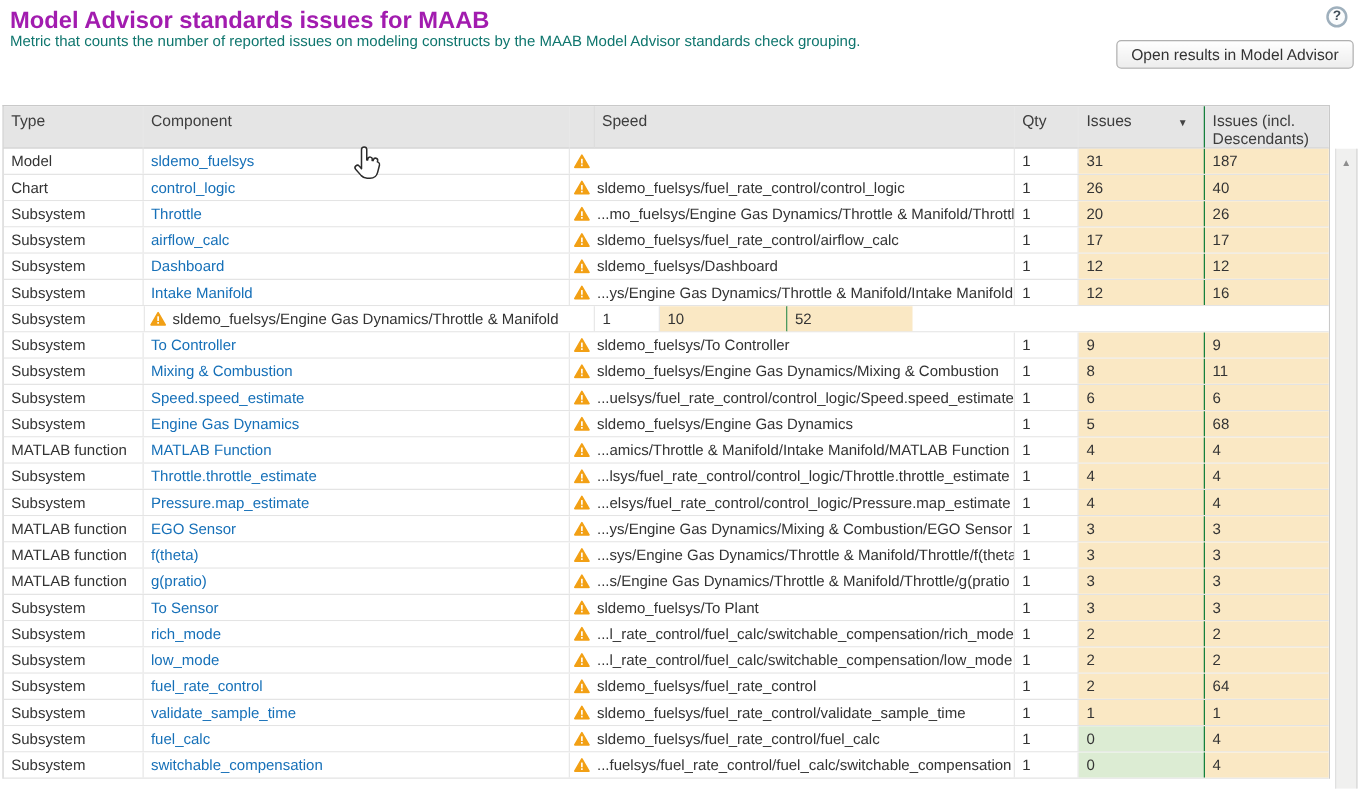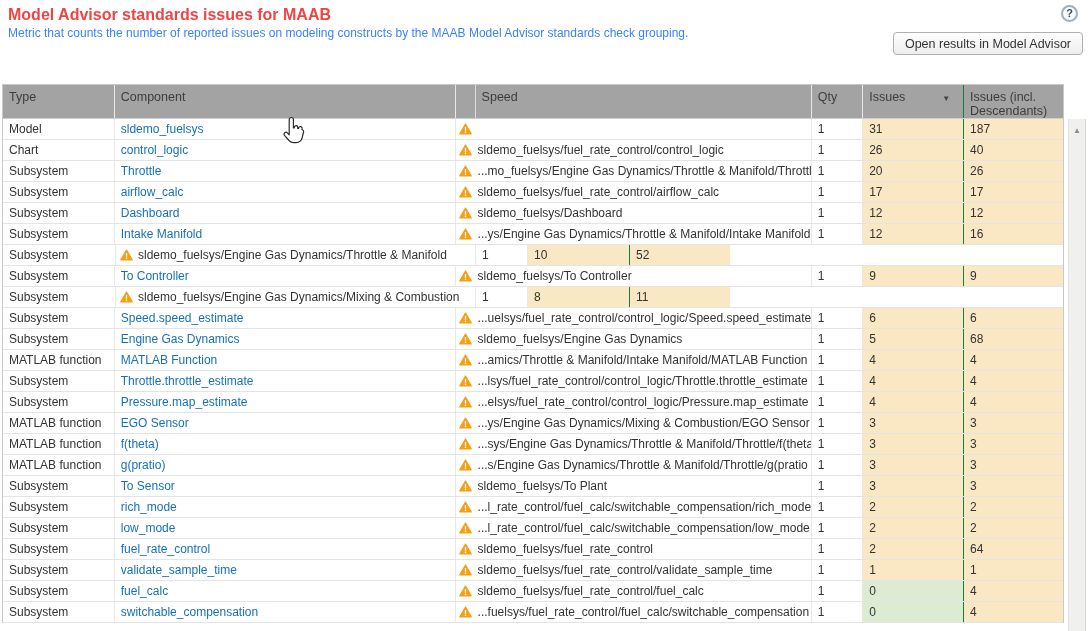--- a/index.html
+++ b/index.html
@@ -1,33 +1,33 @@
 <!DOCTYPE html>
 <html><head>
 <meta charset="utf-8">
 <style>
   * { margin:0; padding:0; box-sizing:border-box; }
   html,body { width:1088px; height:631px; background:#fff; overflow:hidden;
               font-family:"Liberation Sans", sans-serif; position:relative; }
 
   
-  .page-title { position:absolute; left:8px; top:6px; font-size:16px; font-weight:bold; color:#ef4444; }
-  .page-desc  { position:absolute; left:8px; top:26px; font-size:12px; color:#3b82f6; }
+  .page-title { position:absolute; left:8px; top:6px; font-size:19px; font-weight:bold; color:#a21caf; }
+  .page-desc  { position:absolute; left:8px; top:26px; font-size:12px; color:#0f766e; }
   .help-icon  { position:absolute; right:10px; top:5px; width:17px; height:17px; border-radius:50%;
                 border:2px solid #9fb0bd; background:#fbfcfd; color:#3e4b57; font-size:11px; font-weight:bold;
                 display:flex; align-items:center; justify-content:center; line-height:1; }
   .open-btn   { position:absolute; right:5px; top:32px; height:23px; padding:0 11px;
                 border:1px solid #b0b0b0; border-radius:4px;
                 background:linear-gradient(#fefefe,#ededed); color:#333; font-size:12.5px;
                 font-family:"Liberation Sans", sans-serif; display:flex; align-items:center; }
 
   
   .grid { position:absolute; left:2px; top:84px; width:1062px;
           border:1px solid #c9c9c9; border-bottom:none; background:#fff; }
-  .hdr  { display:flex; height:34px; background:#a3a3a3; border-bottom:1px solid #cfcfcf; }
+  .hdr  { display:flex; height:34px; background:#e5e5e5; border-bottom:1px solid #cfcfcf; }
   .hcell{ font-size:12.5px; color:#3d3d3d; padding:5px 0 0 6px; border-right:1px solid #ddd; line-height:14px; }
   .hcell:last-child { border-right:none; }
   .row  { display:flex; height:21px; border-bottom:1px solid #e4e4e4; background:#fff; }
   .cell { font-size:12px; color:#333; padding-left:6px; display:flex; align-items:center;
           white-space:nowrap; overflow:hidden; }
 
   .c-type{ width:113px; border-right:1px solid #e8e8e8; }
   .c-comp{ width:345px; border-right:1px solid #e8e8e8; }
   .c-icon{ width:20px; justify-content:center; padding-left:0; }
   .c-path{ width:340px; border-right:1px solid #e8e8e8; padding-left:2px; }
@@ -204,20 +204,23 @@
             <rect x="7.2" y="10.2" width="1.6" height="1.7" fill="#fff"></rect>
           </svg>
         </div>
         <div class="cell c-path">sldemo_fuelsys/To Controller</div>
         <div class="cell c-qty">1</div>
         <div class="cell c-iss bg-warn">9</div>
         <div class="cell c-inc bg-warn">9</div>
       </div>
       <div class="row">
         <div class="cell c-type">Subsystem</div>
+        <div class="cell c-comp">
+          <a class="lnk">Mixing &amp; Combustion</a>
+        </div>
         <div class="cell c-icon">
           <svg width="13" height="12" viewBox="0 0 16 14">
             <path d="M8 1 L15 13 H1 Z" fill="#f2a015" stroke="#f2a015" stroke-width="1.6" stroke-linejoin="round"></path>
             <rect x="7.2" y="4.6" width="1.6" height="4.6" fill="#fff"></rect>
             <rect x="7.2" y="10.2" width="1.6" height="1.7" fill="#fff"></rect>
           </svg>
         </div>
         <div class="cell c-path">sldemo_fuelsys/Engine Gas Dynamics/Mixing &amp; Combustion</div>
         <div class="cell c-qty">1</div>
         <div class="cell c-iss bg-warn">8</div>

